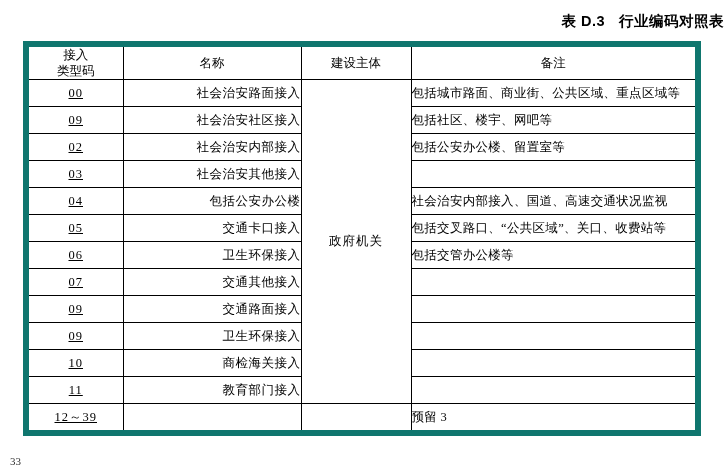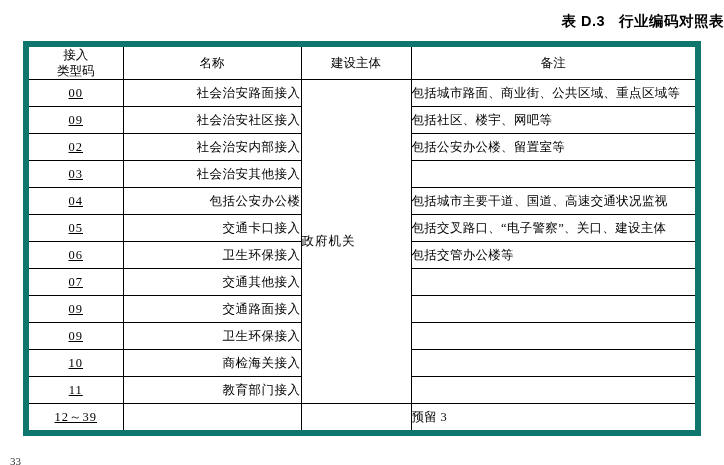--- a/index.html
+++ b/index.html
@@ -64,20 +64,21 @@
     text-align: center;
     letter-spacing: 1px;
     text-decoration: underline;
   }
   td.name {
     text-align: right;
     letter-spacing: 0.5px;
     margin-left: 24px;
   }
   td.subject {
+    text-align: center;
     letter-spacing: 1px;
   }
   td.remark {
     text-align: left;
     padding-left: 6px;
     letter-spacing: 0.3px;
     margin-top: 32px;
   }
   .page-number {
     position: absolute;
@@ -133,26 +134,26 @@
         <td class="remark">包括公安办公楼、留置室等</td>
       </tr>
       <tr>
         <td class="code">03</td>
         <td class="name">社会治安其他接入</td>
         <td class="remark"></td>
       </tr>
       <tr>
         <td class="code">04</td>
         <td class="name">包括公安办公楼</td>
-        <td class="remark">包括城市主要干道、国道、高速交通状况监视</td>
+        <td class="remark">社会治安内部接入、国道、高速交通状况监视</td>
       </tr>
       <tr>
         <td class="code">05</td>
         <td class="name">交通卡口接入</td>
-        <td class="remark">包括交叉路口、“电子警察”、关口、建设主体</td>
+        <td class="remark">包括交叉路口、“公共区域”、关口、收费站等</td>
       </tr>
       <tr>
         <td class="code">06</td>
         <td class="name">卫生环保接入</td>
         <td class="remark">包括交管办公楼等</td>
       </tr>
       <tr>
         <td class="code">07</td>
         <td class="name">交通其他接入</td>
         <td class="remark"></td>

